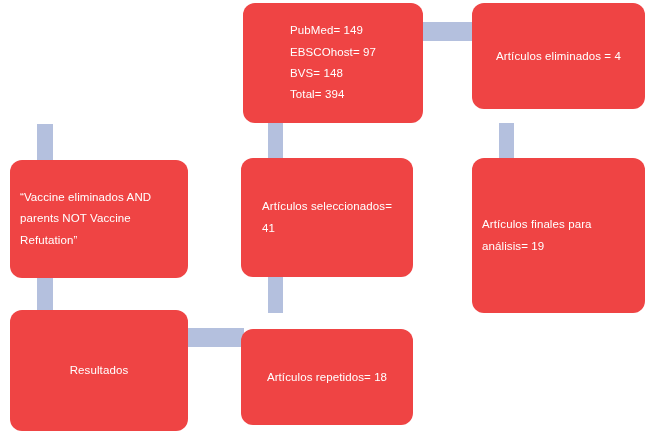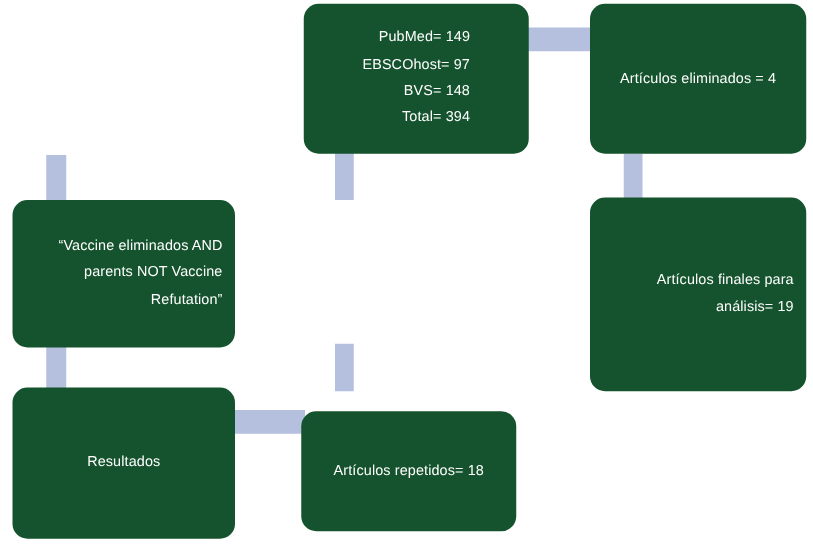--- a/index.html
+++ b/index.html
@@ -13,27 +13,27 @@
   #canvas {
     position: relative;
     width: 650px;
     height: 435px;
     background: #ffffff;
     overflow: hidden;
   }
   .node {
     position: absolute;
     box-sizing: border-box;
-    background: #14532d;
+    background: #ef4444;
     border-radius: 12px;
     color: #ffffff;
     display: flex;
     align-items: center;
     justify-content: center;
-    text-align: right;
+    text-align: left;
     font-size: 11.5px;
     line-height: 1.75;
     font-weight: 400;
     padding: 4px 10px;
     letter-spacing: 0.1px;
     white-space: pre-line;
   }
   .node-multiline {
     line-height: 1.85;
   }
@@ -60,24 +60,26 @@
   <div class="connector" style="left:415px; top:22px; width:63px; height:19px;"></div>
 
   <div class="connector" style="left:181px; top:328px; width:63px; height:19px;"></div>
 
 
   <div class="node node-multiline" style="left:243px; top:3px; width:180px; height:120px;">PubMed= 149
 EBSCOhost= 97
 BVS= 148
 Total= 394</div>
 
-  <div class="node" style="left:472px; top:3px; width:173px; height:120px;">Artículos eliminados = 4</div>
+  <div class="node" style="left:472px; top:3px; width:173px; height:106px;">Artículos eliminados = 4</div>
 
   <div class="node node-multiline" style="left:10px; top:160px; width:178px; height:118px;">“Vaccine eliminados AND parents NOT Vaccine Refutation”</div>
 
+  <div class="node node-multiline" style="left:241px; top:158px; width:172px; height:119px;">Artículos seleccionados=
+41</div>
 
   <div class="node node-multiline" style="left:472px; top:158px; width:173px; height:155px;">Artículos finales para análisis= 19</div>
 
   <div class="node" style="left:10px; top:310px; width:178px; height:121px;">Resultados</div>
 
   <div class="node" style="left:241px; top:310px; width:172px; height:96px;margin-top:19px;">Artículos repetidos= 18</div>
 
 </div>
 
 </body></html>

